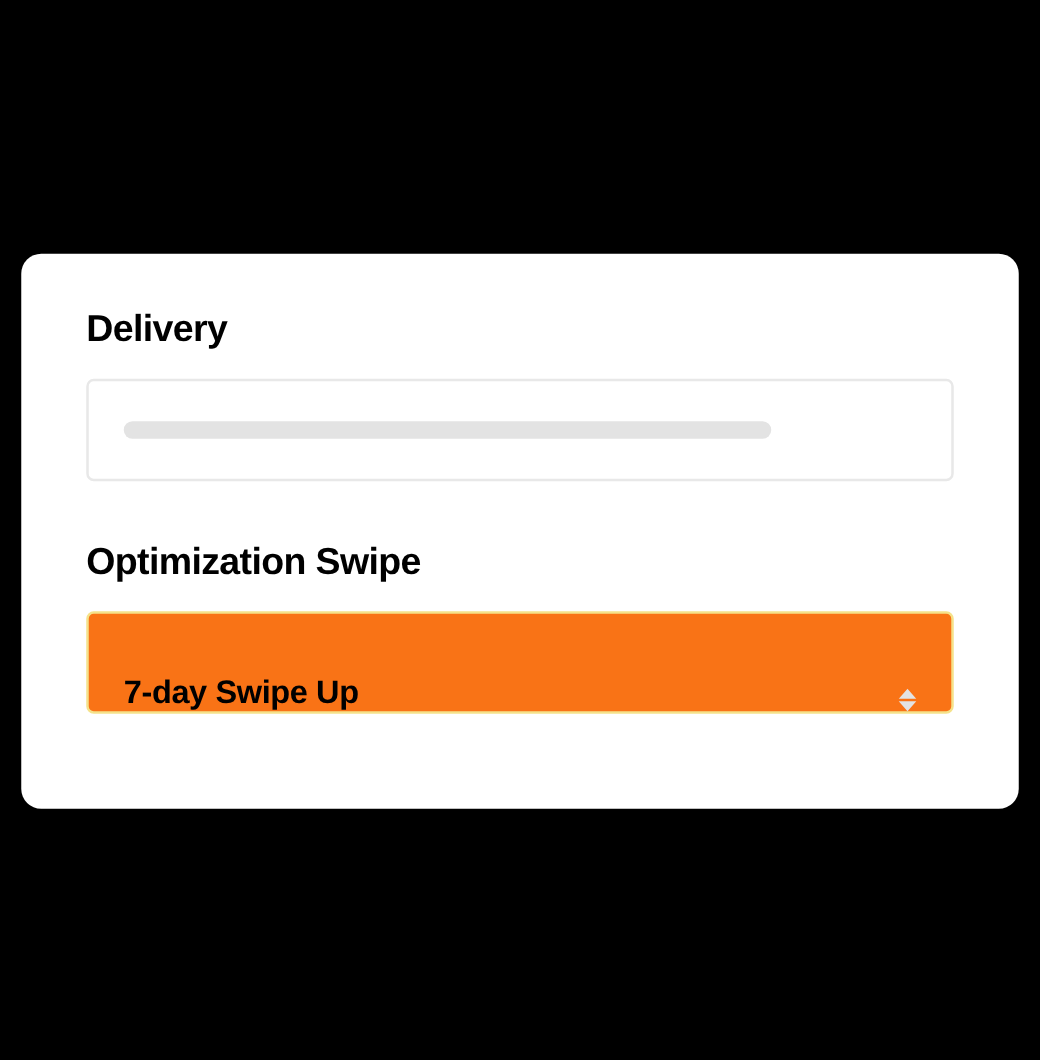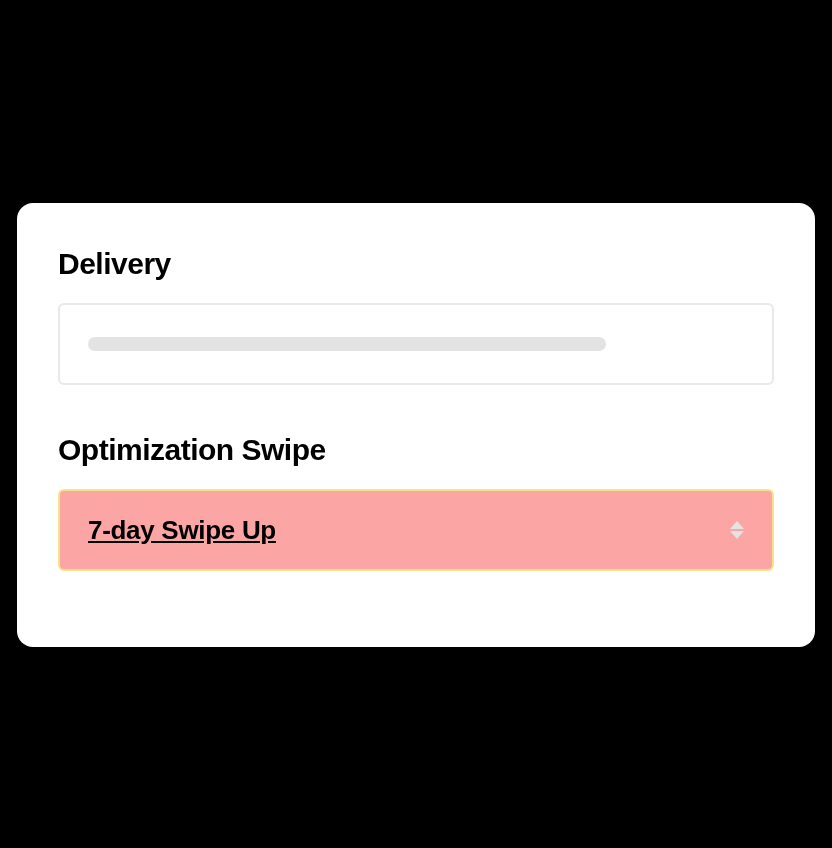--- a/index.html
+++ b/index.html
@@ -15,21 +15,21 @@
       position: relative;
     }
     .card {
       position: absolute;
       top: 203px;
       left: 17px;
       width: 798px;
       height: 444px;
       background: #ffffff;
       border-radius: 16px;
-      padding: 44px 41px;
+      padding: 44px 52px;
       box-shadow: 0 8px 24px rgba(0,0,0,0.3);
     }
     .section-label {
       font-size: 30px;
       font-weight: 700;
       color: #000000;
       margin-bottom: 22px;
       letter-spacing: -0.5px;
     }
     .field-box {
@@ -48,26 +48,25 @@
       height: 14px;
       background: #e3e3e3;
       border-radius: 7px;
     }
     .select-box {
       width: 100%;
       height: 82px;
       border: 2px solid #f5e28a;
       border-radius: 6px;
       display: flex;
-      align-items: center;
+      align-items: flex-end;
       justify-content: space-between;
       padding: 0 28px;
-      background: #fca5a5;
+      background: #f97316;
       cursor: pointer;
-      text-decoration: underline;
     }
     .select-value {
       font-size: 26px;
       font-weight: 600;
       color: #000000;
       letter-spacing: -0.3px;
     }
     .stepper-icon {
       display: flex;
       flex-direction: column;

